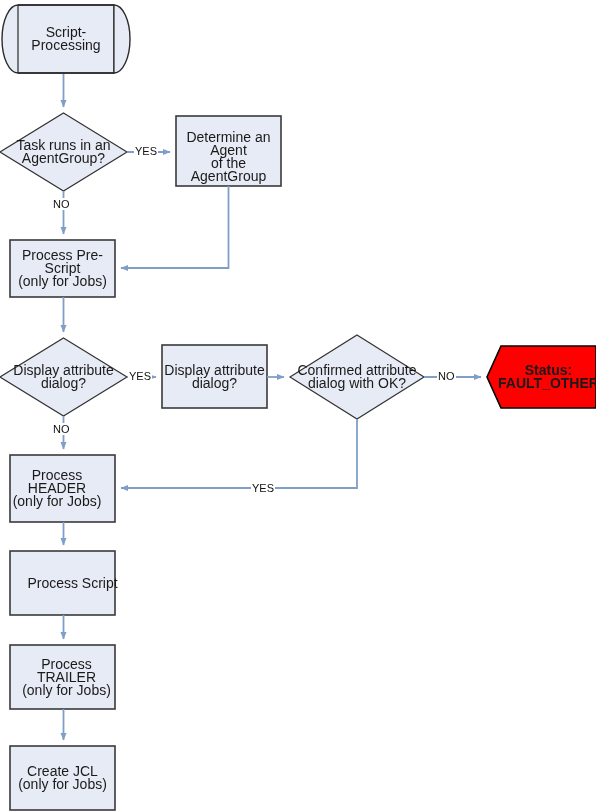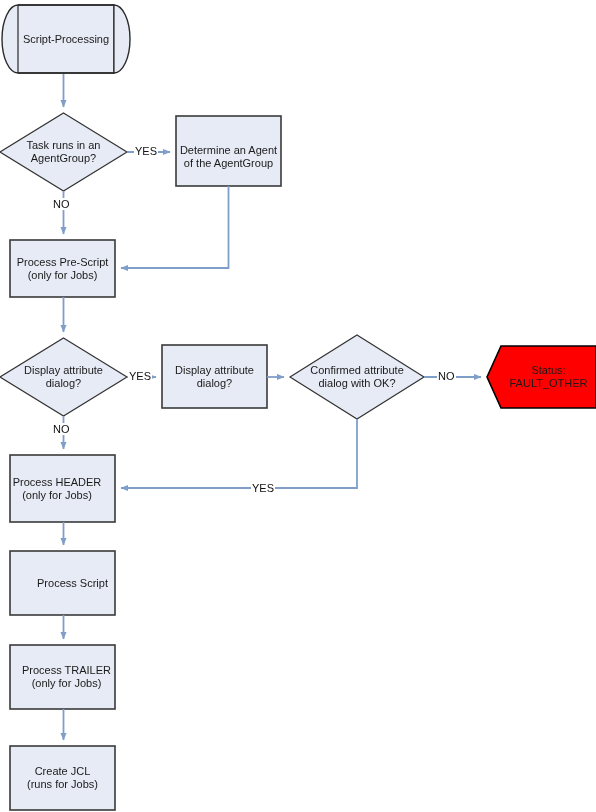--- a/index.html
+++ b/index.html
@@ -27,38 +27,39 @@
     width: 596px;
     height: 812px;
   }
   .node-label {
     position: absolute;
     display: flex;
     align-items: center;
     justify-content: center;
     text-align: center;
     font-family: "Liberation Sans", sans-serif;
-    font-size: 11px;
+    font-size: 14px;
     line-height: 13px;
     color: #1a1a1a;
     pointer-events: none;
     white-space: pre-line;
   }
   .edge-label {
     position: absolute;
     font-family: "Liberation Sans", sans-serif;
     font-size: 11px;
     line-height: 12px;
     color: #111111;
     background: #ffffff;
     padding: 0 1px;
     white-space: nowrap;
   }
   .red-label {
     color: #1a1a1a;
+    font-weight: bold;
   }
 </style>
 </head>
 <body>
 
 <div id="diagram">
 
   <svg viewBox="0 0 596 812" xmlns="http://www.w3.org/2000/svg">
     <defs>
       <marker id="arrowblue" markerWidth="9" markerHeight="9" refX="7.4" refY="3.2" orient="auto" markerUnits="userSpaceOnUse">
@@ -176,21 +177,21 @@
 
   <div class="node-label" style="left:10px; top:455px; width:94px; height:67px;">Process HEADER
 (only for Jobs)</div>
 
   <div class="node-label" style="left:10px; top:551px; width:125px; height:64px;">Process Script</div>
 
   <div class="node-label" style="left:10px; top:645px; width:113px; height:64px;">Process TRAILER
 (only for Jobs)</div>
 
   <div class="node-label" style="left:10px; top:746px; width:105px; height:64px;">Create JCL
-(runs for Jobs)</div>
+(only for Jobs)</div>
 
   <div class="edge-label" style="left:134px; top:145px;">YES</div>
 
   <div class="edge-label" style="left:52px; top:198px;">NO</div>
 
   <div class="edge-label" style="left:128px; top:370px;">YES</div>
 
   <div class="edge-label" style="left:52px; top:423px;">NO</div>
 
   <div class="edge-label" style="left:437px; top:370px;">NO</div>

